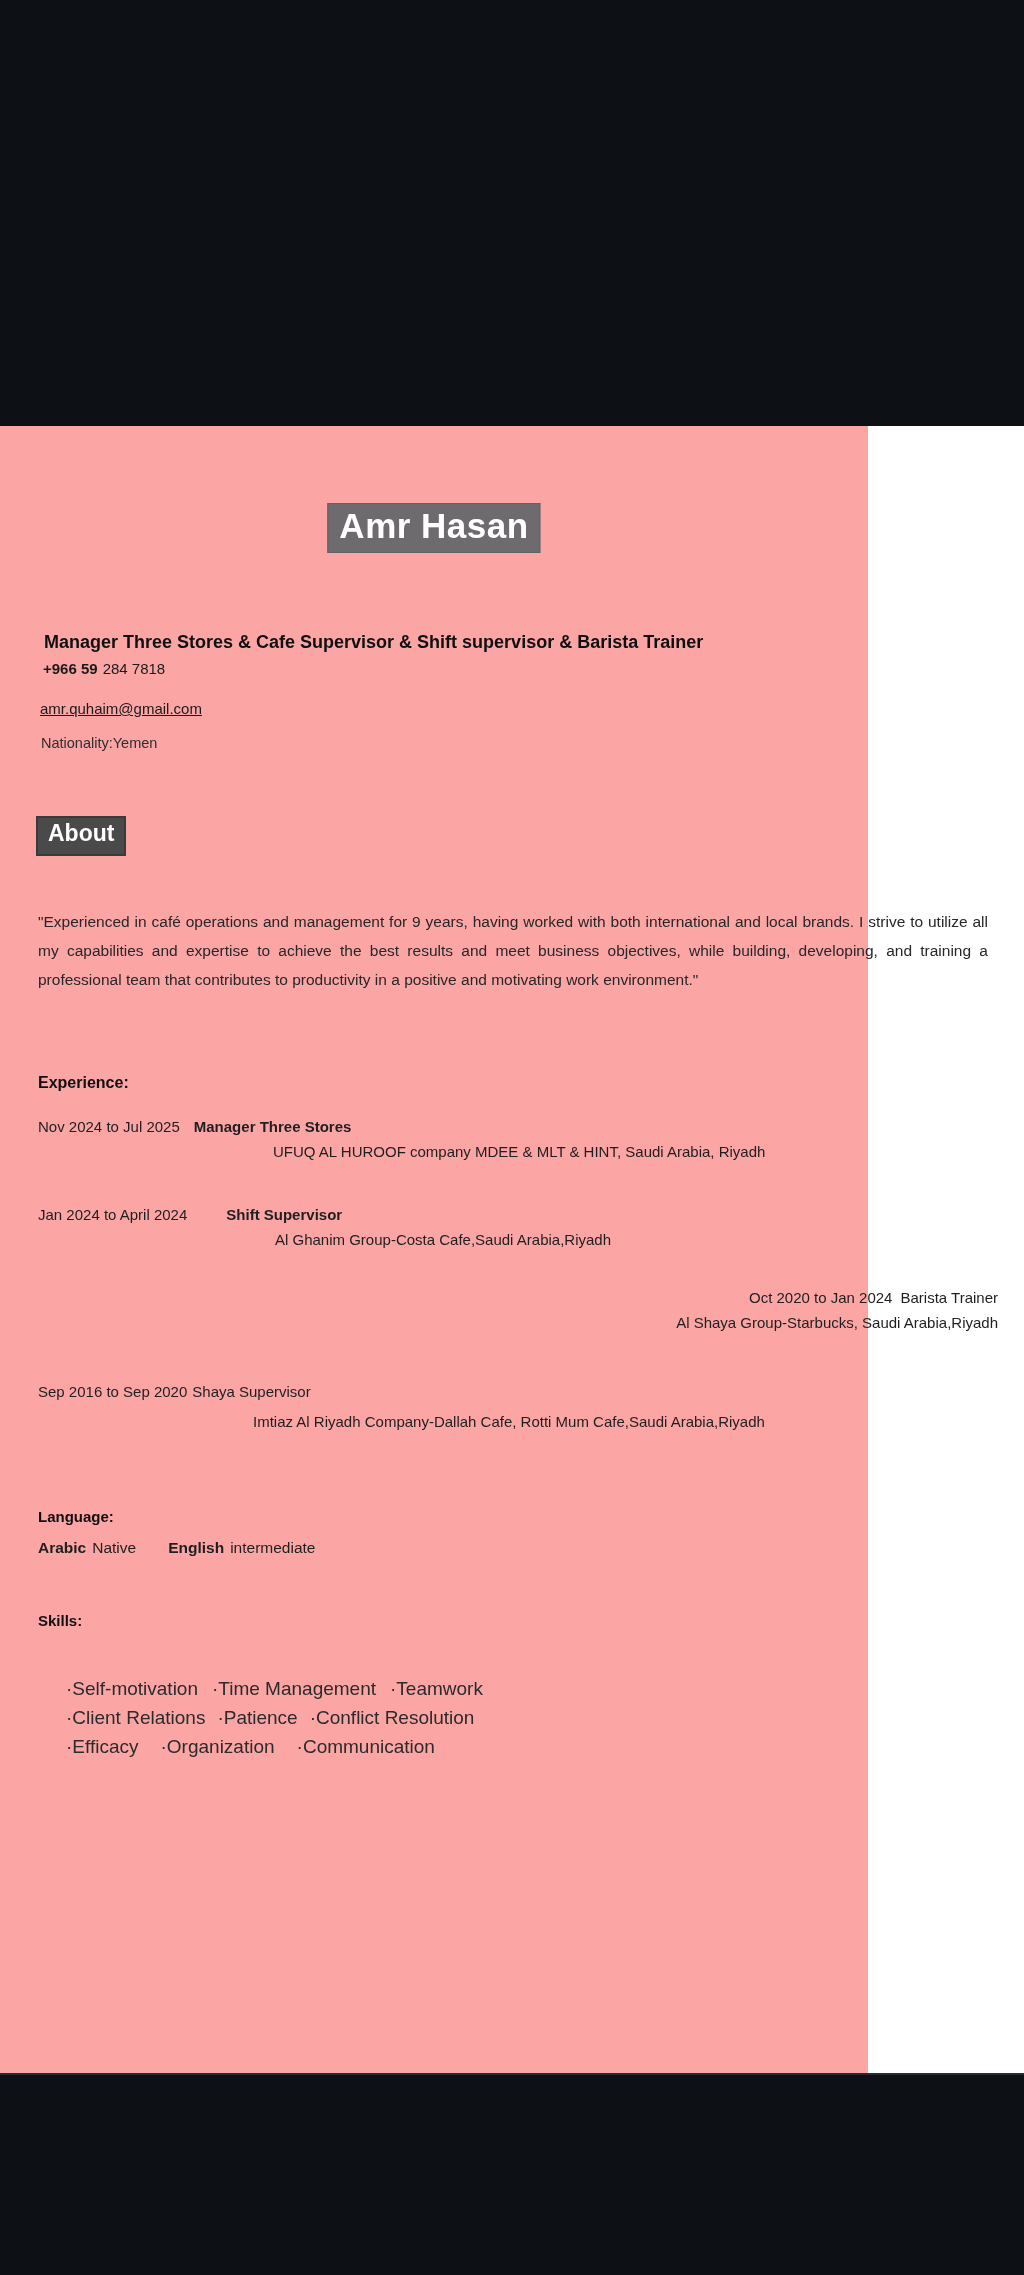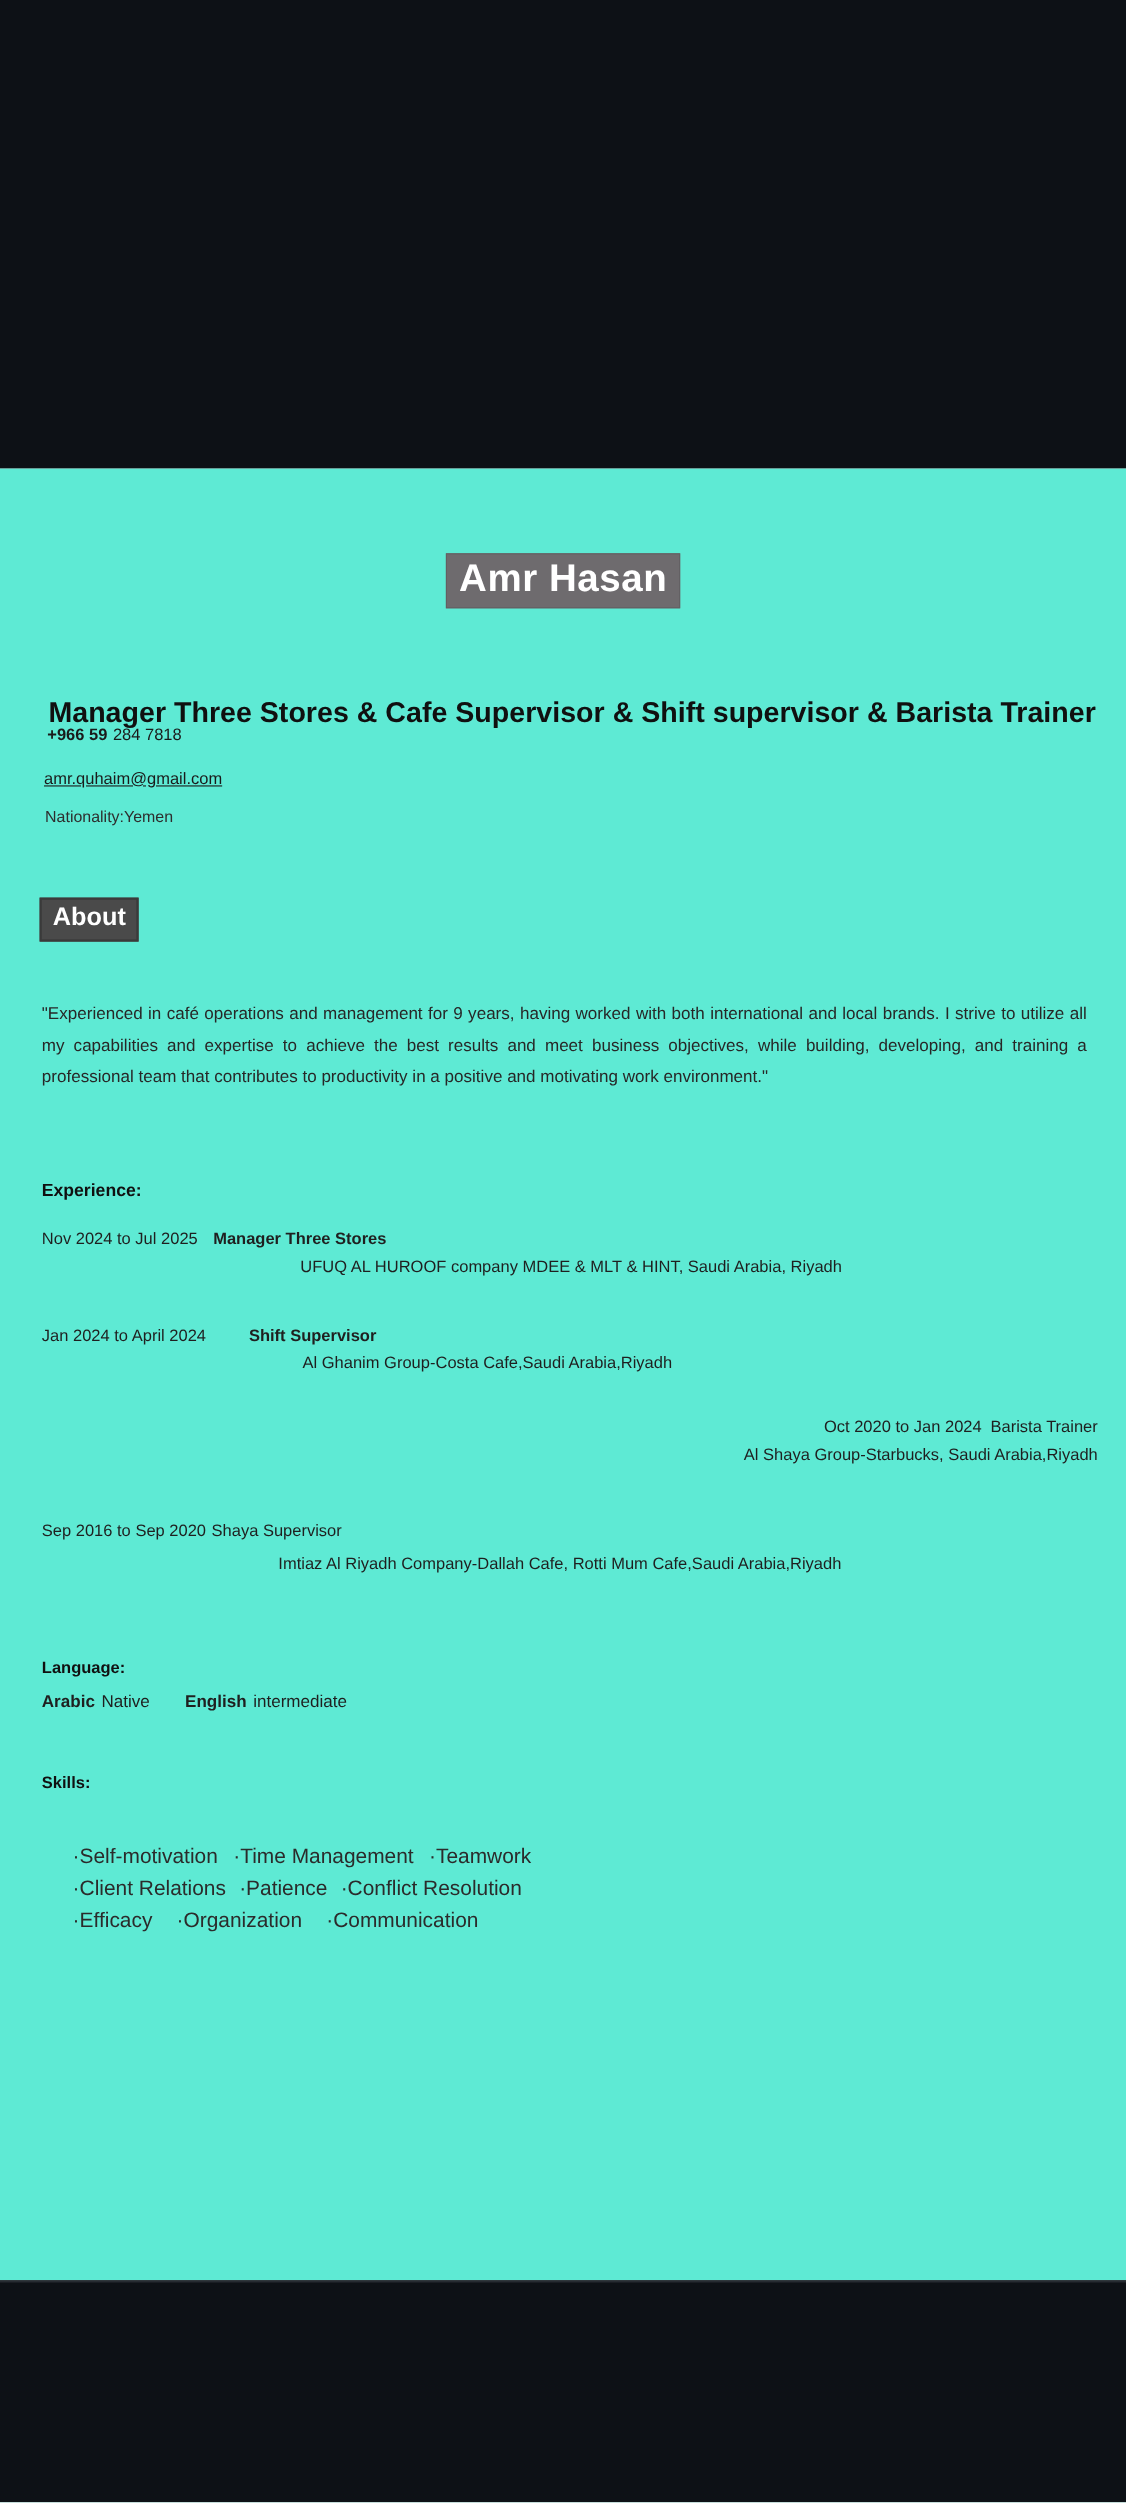--- a/index.html
+++ b/index.html
@@ -8,30 +8,30 @@
     width: 1024px;
     height: 2275px;
     overflow: hidden;
     font-family: "Liberation Sans", "DejaVu Sans", sans-serif;
     background: #ffffff;
   }
   .band { position: absolute; left: 0; width: 1024px; background: #0d1116; }
   .band-top { top: 0; height: 426px; }
   .band-bottom { top: 2073px; height: 202px; border-top: 2px solid #262b31; box-sizing: border-box; }
 
-  .page { position: absolute; top: 426px; left: 0; width: 1024px; height: 1647px; background: #5eead4; }
+  .page { position: absolute; top: 426px; left: 0; width: 868px; height: 1647px; background: #fca5a5; }
   .page > div { position: absolute; }
 
   .name-box {
     top: 77px; left: 50%; transform: translateX(-50%);
     background: #6e6b6e; border: 1px solid #636063;
     color: #ffffff; font-size: 35px; font-weight: bold;
     padding: 2px 11px 6px 11px; letter-spacing: 0.5px; white-space: nowrap;
   }
-  .job-title { top: 206px; left: 44px; width: 960px; font-size: 26px; font-weight: bold; color: #101010; }
+  .job-title { top: 206px; left: 44px; width: 960px; font-size: 18px; font-weight: bold; color: #101010; }
   .phone { top: 234px; left: 43px; font-size: 15px; color: #1a1a1a; }
   .phone .b { font-weight: bold; }
   .phone .r { margin-left: 5px; }
   .email { top: 274px; left: 40px; font-size: 15px; color: #1a1a1a; text-decoration: underline; cursor: pointer; }
   .nationality { top: 309px; left: 41px; font-size: 14.5px; color: #2e2e2e; text-align: center; }
 
   .about-box {
     top: 390px; left: 36px;
     background: #4a4a4a; border: 2px solid #3a3a3a;
     color: #ffffff; font-size: 23px; font-weight: bold;

